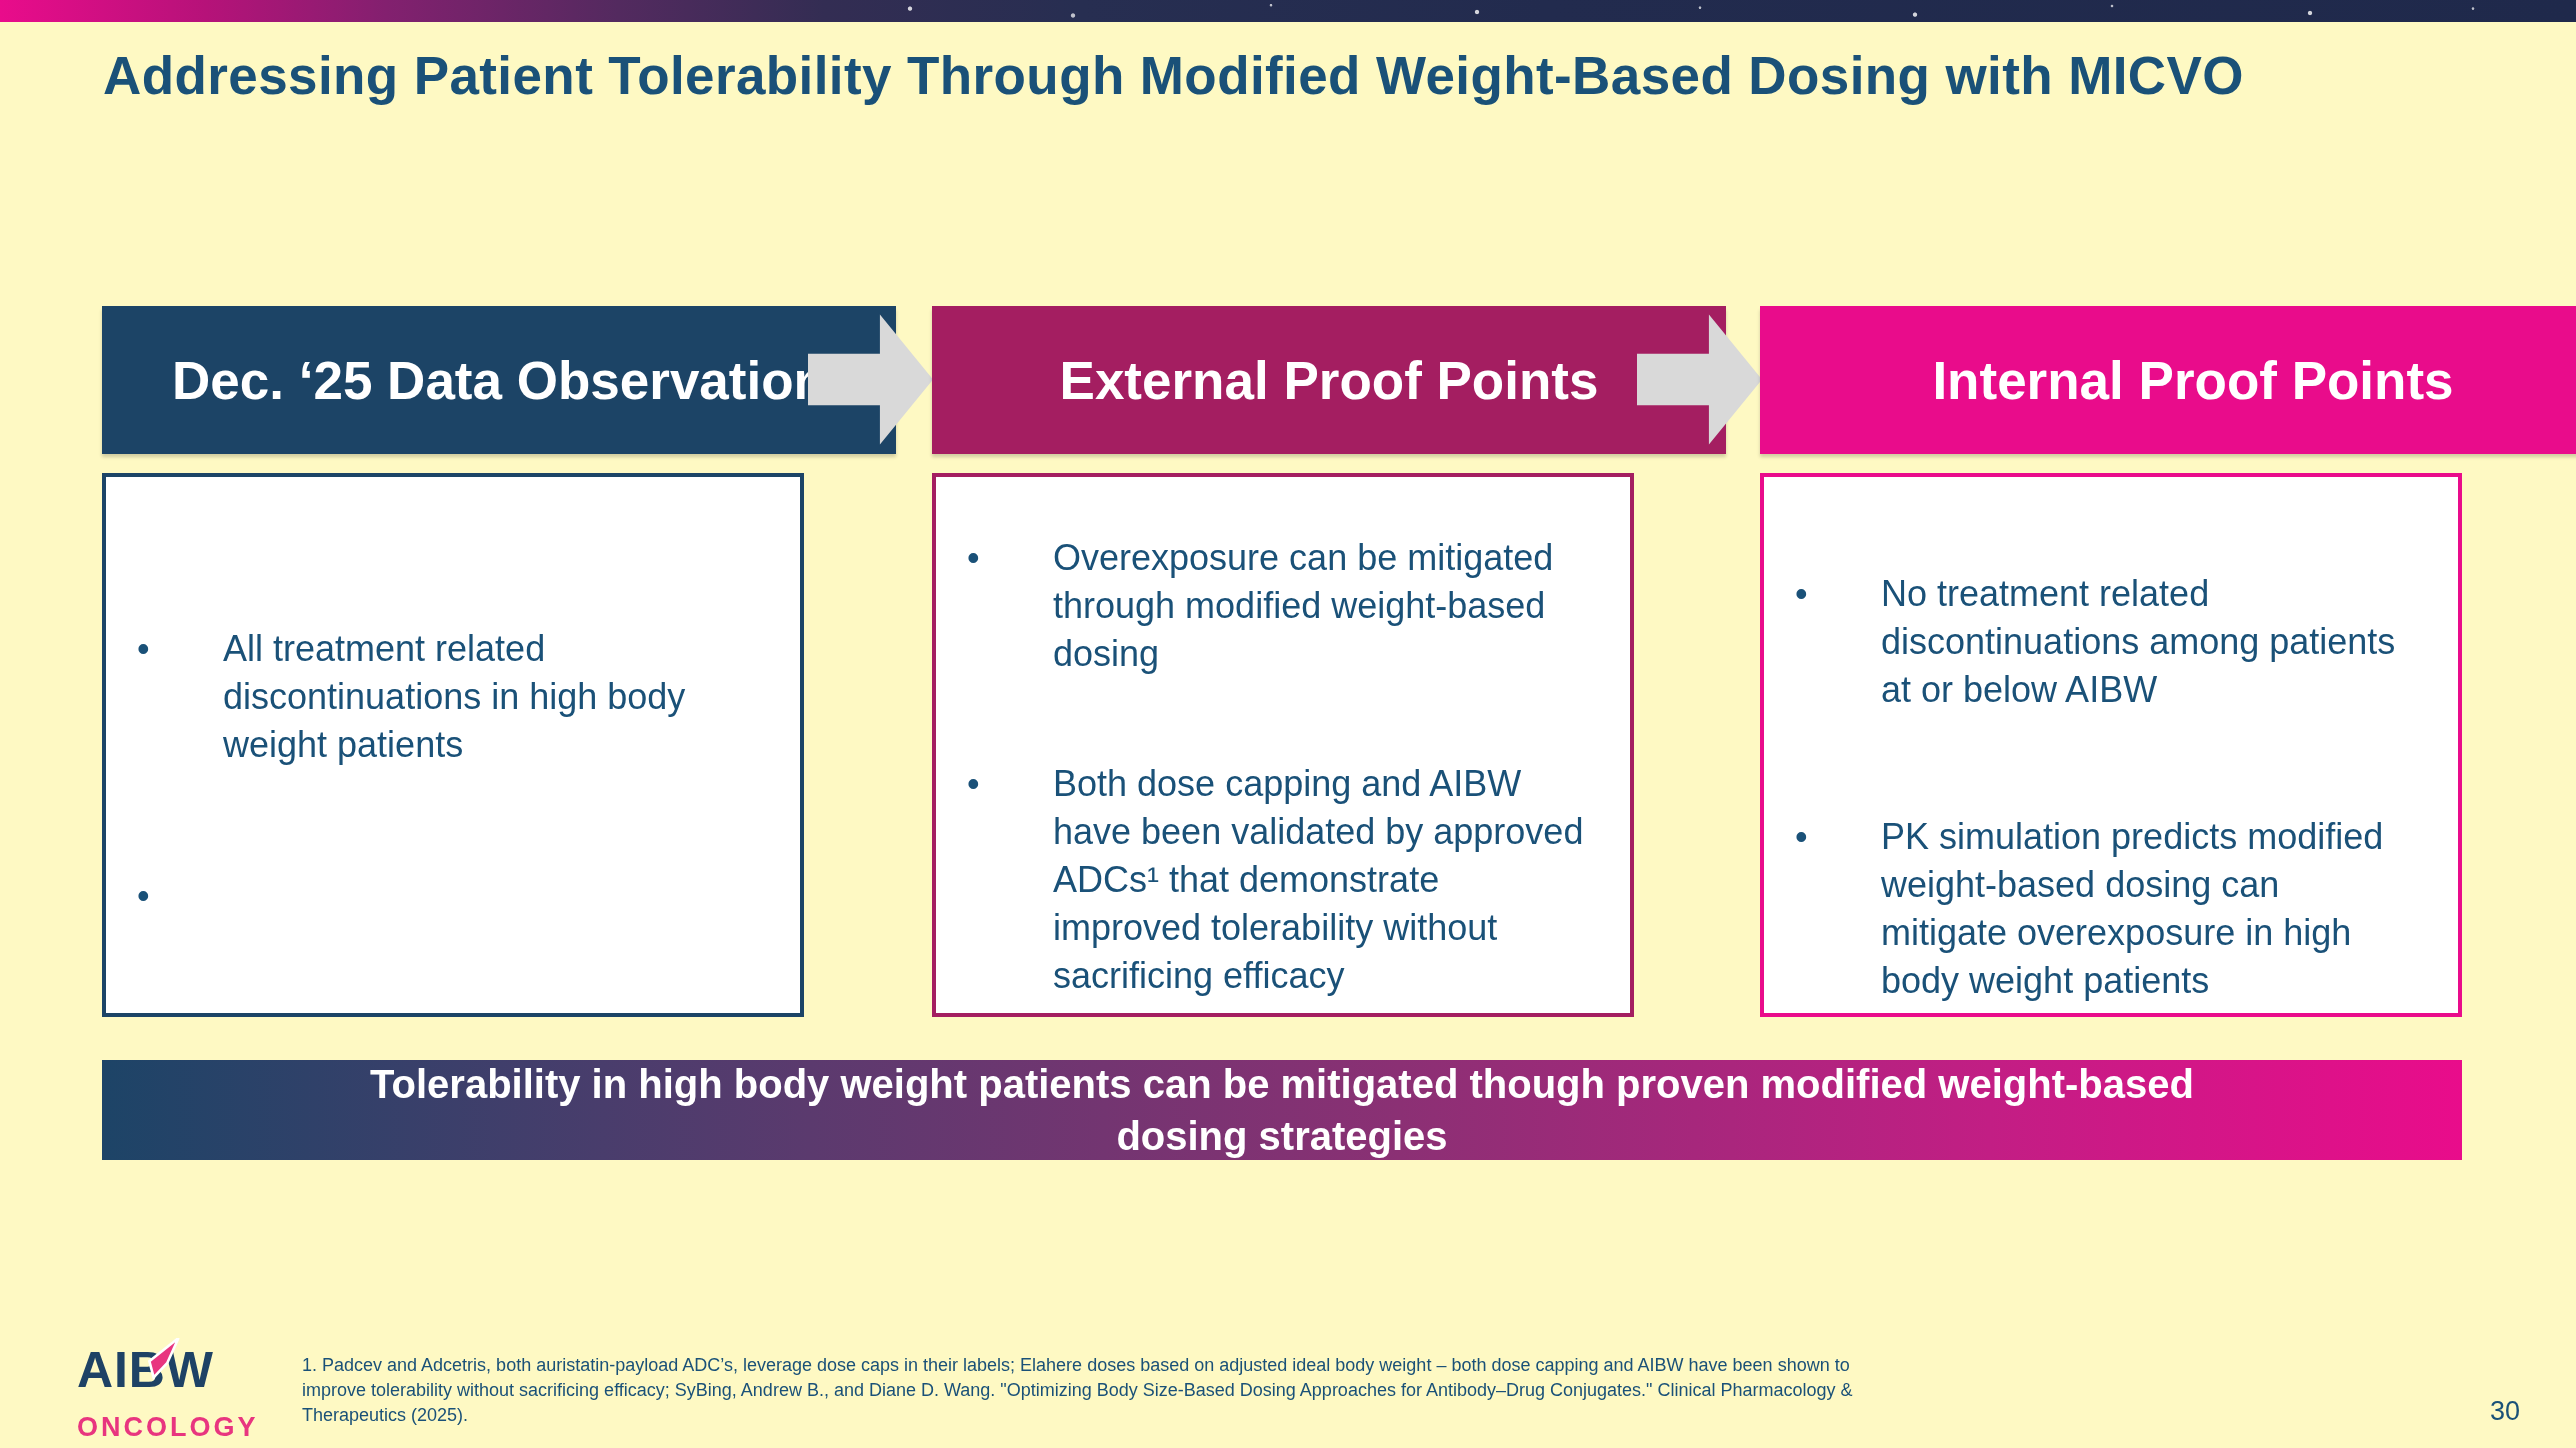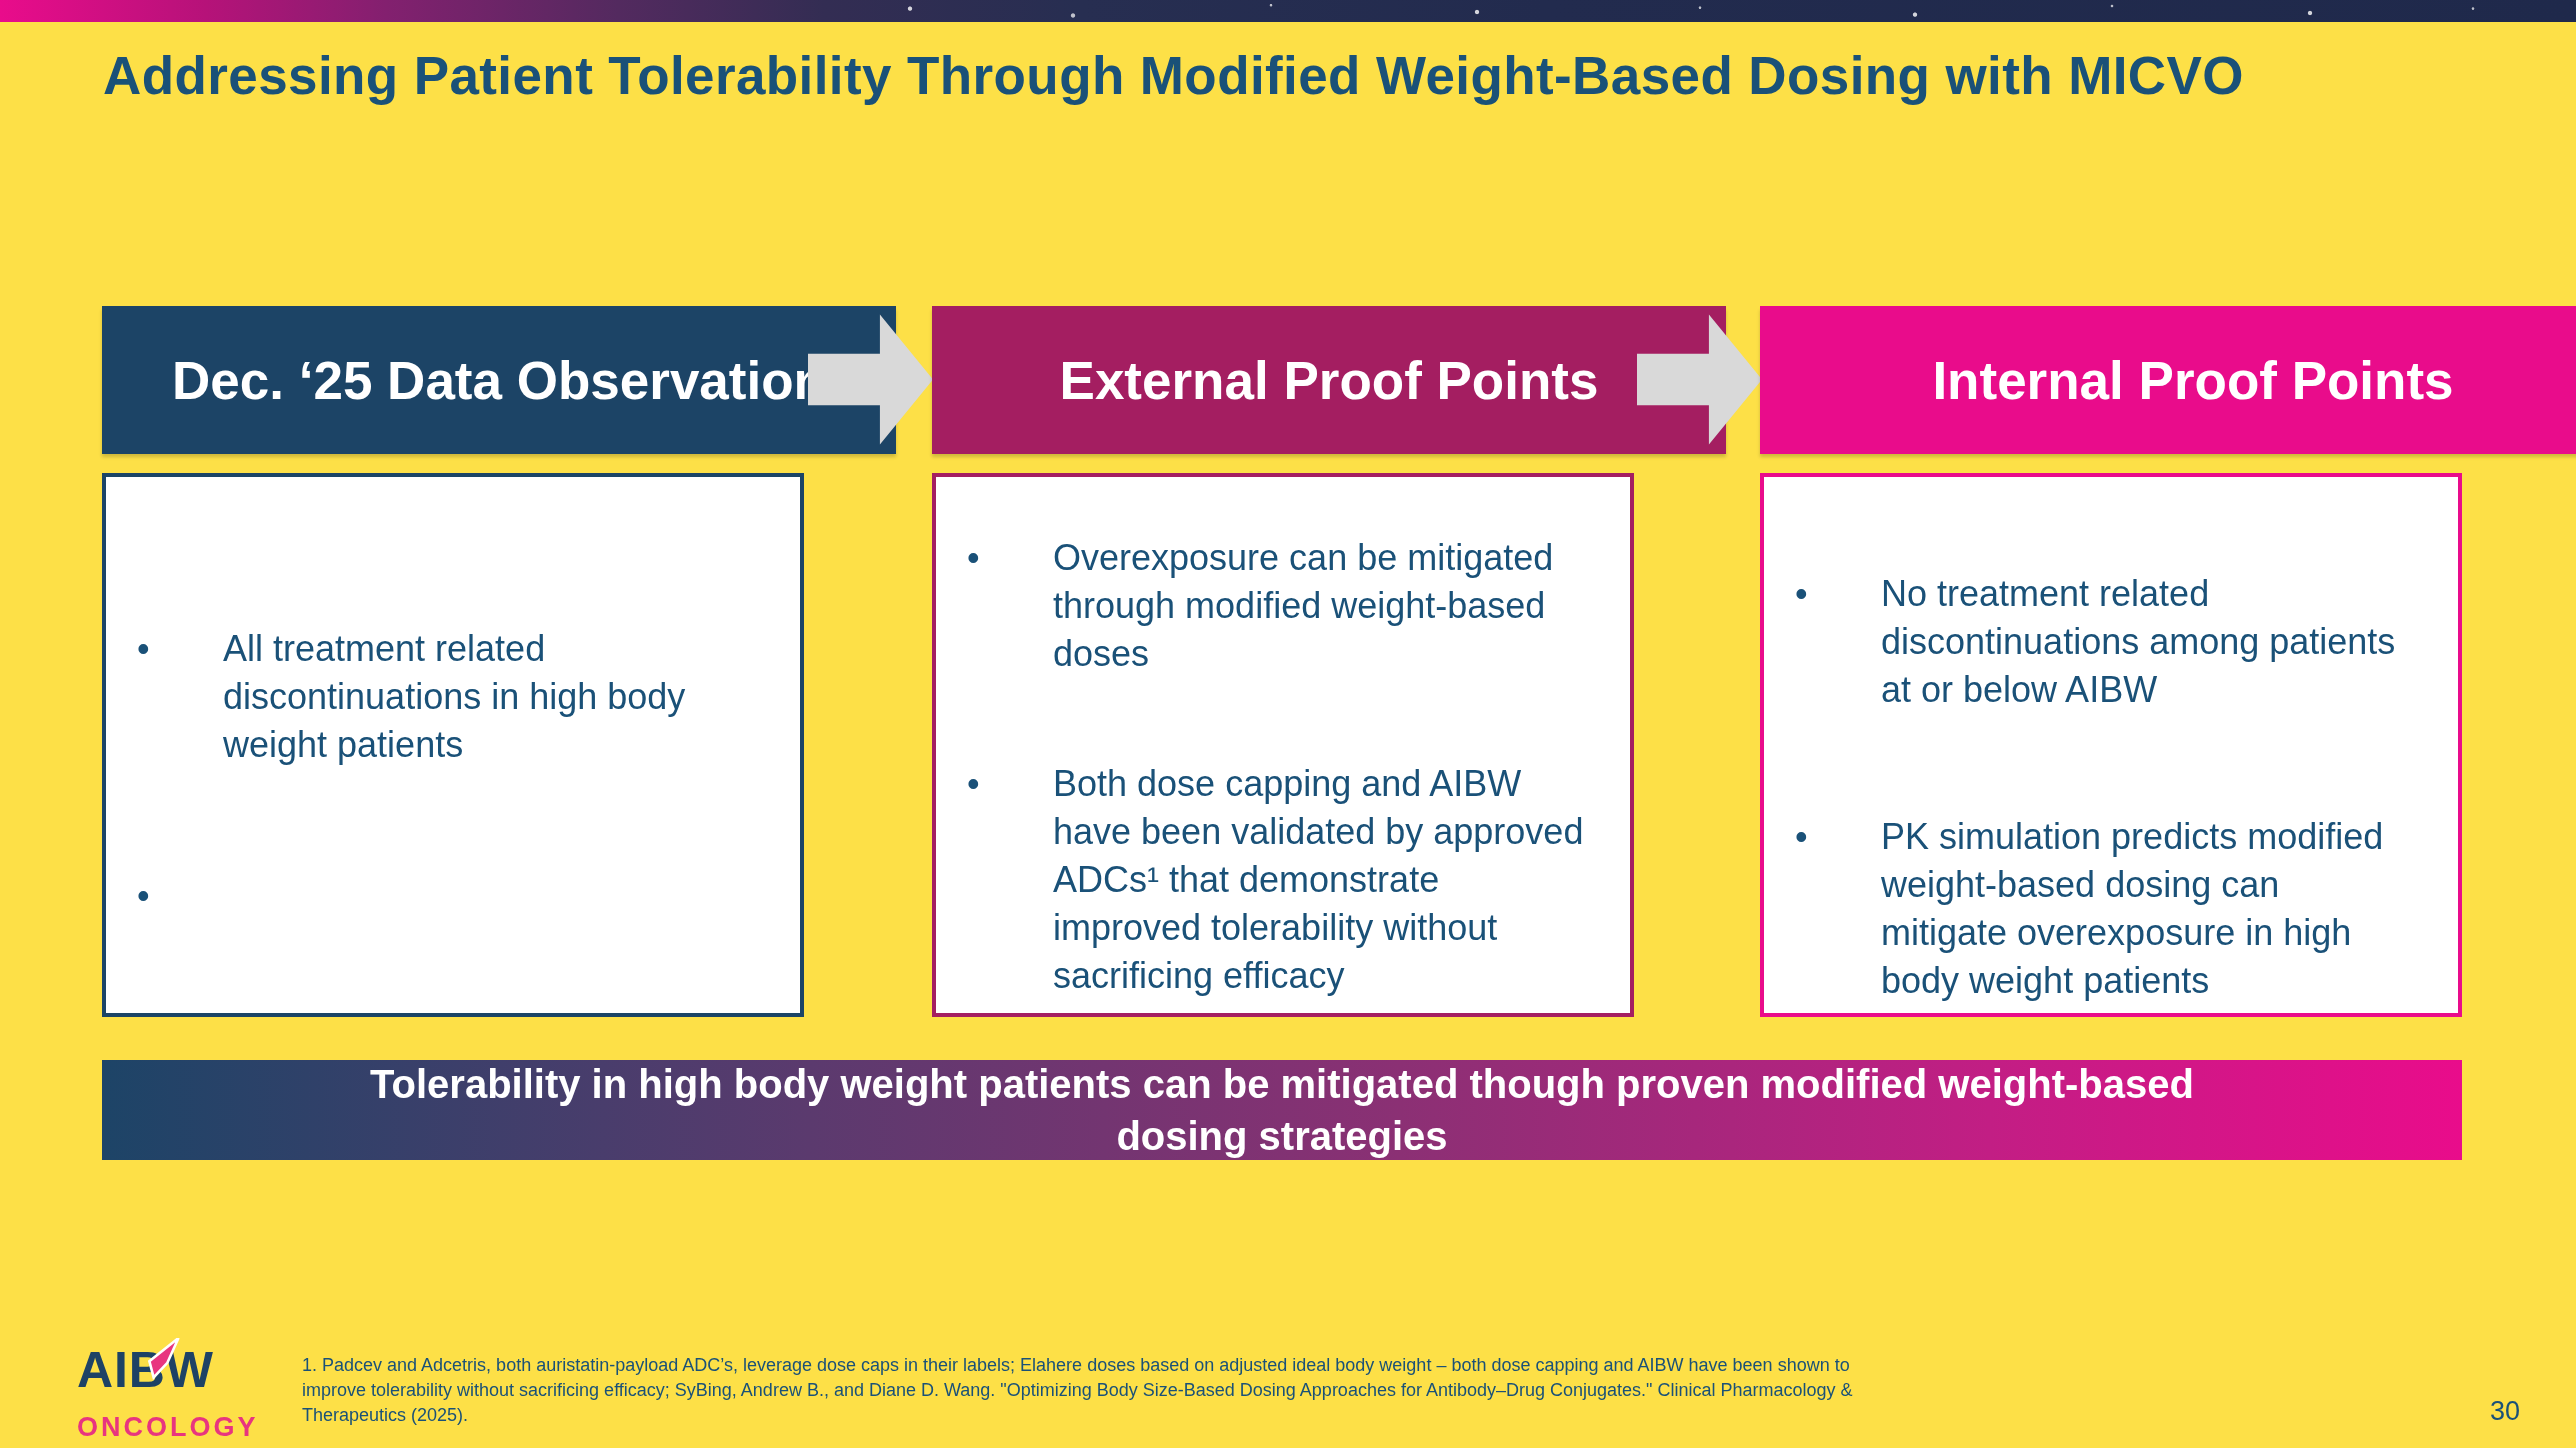--- a/index.html
+++ b/index.html
@@ -1,19 +1,19 @@
 <!DOCTYPE html>
 <html style="--c-navy: #1c4466; --c-navy-text: #1a5178; --c-navy-grad: #1d4467; --c-crimson: #a41e61; --c-pink: #e90c8b; --c-arrow: #d9d9d9; --c-logo-navy: #1e4265; --c-logo-pink: #e8357f;font-size:13.7px"><head>
 <meta charset="utf-8">
 <style>
   html,body{margin:0;padding:0;background:#ffffff;}
   .slide{
     position:relative;
     width:2576px;height:1449px;
-    background:#fde047;
+    background:#fef9c3;
     font-family:"Liberation Sans", sans-serif;
     overflow:hidden;
   }
   
   .top-banner{
     position:absolute;left:0;top:0;width:2576px;height:22px;
     background:
       radial-gradient(circle 2.6px at 910px 8.6px, rgba(255,255,255,.8) 0 1.7px, transparent 2.6px),
       radial-gradient(circle 2.6px at 1073px 15.5px, rgba(255,255,255,.7) 0 1.7px, transparent 2.6px),
       radial-gradient(circle 1.7px at 1271px 5.2px,  rgba(255,255,255,.7) 0 0.9px, transparent 1.7px),
@@ -132,21 +132,21 @@
       </div>
     </div>
   </div>
 
   <div class="cbox cbox2">
     <div class="bullets">
       <div class="bullet">
         <span class="dot">•</span>
         <span class="btxt">Overexposure can be mitigated
 through modified weight-based
-doses</span>
+dosing</span>
       </div>
       <div class="bullet">
         <span class="dot">•</span>
         <span class="btxt">Both  dose capping and AIBW
 have been validated by approved
 ADCs¹ that demonstrate
 improved tolerability without
 sacrificing efficacy</span>
       </div>
     </div>

